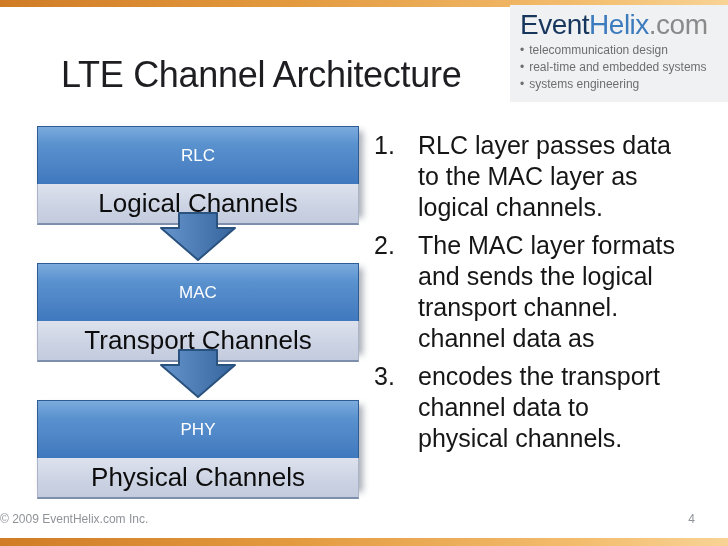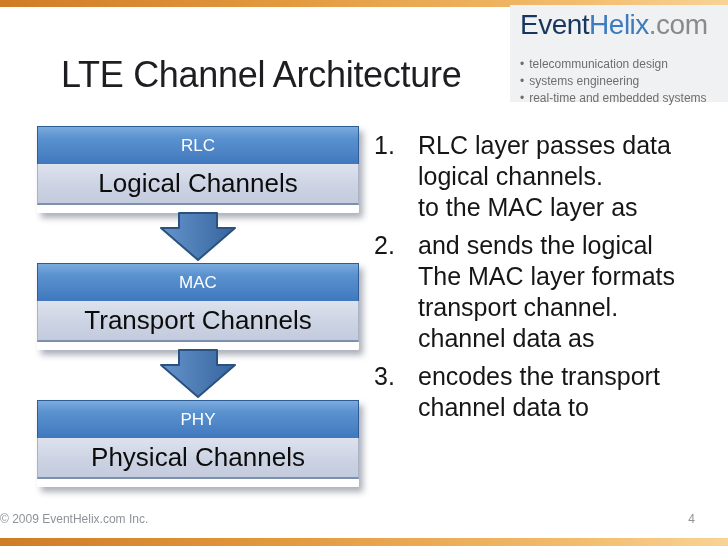--- a/index.html
+++ b/index.html
@@ -29,21 +29,21 @@
     box-sizing: border-box;
     padding: 3px 8px 0 10px;
   }
   .wordmark {
     font-size: 28px; letter-spacing: -0.5px; white-space: nowrap;
     line-height: 34px;
   }
   .wm-event { color: #17365d; }
   .wm-helix { color: #3c7bbe; }
   .wm-com   { color: #8a8a8a; }
-  .taglines { margin-top: 14px; }
+  .taglines { margin-top: 0; }
   .tagline-row {
     font-size: 12px; color: #6e6e6e; line-height: 17px; white-space: nowrap;
   }
   .tagline-bullet { margin-right: 5px; }
 
   
   .slide-title {
     position: absolute; left: 58px; top: 52px; margin: 3px;
     font-size: 36px; font-weight: 400; color: #1d1d22;
     letter-spacing: -0.3px; line-height: 1.1; white-space: nowrap;
@@ -52,21 +52,21 @@
   
   .layer {
     position: absolute; left: 37px; width: 322px; height: 87px;
     box-shadow: 4px 5px 6px rgba(70, 80, 100, 0.45);
     border-radius: 1px;
   }
   .layer-rlc { top: 126px; }
   .layer-mac { top: 263px; }
   .layer-phy { top: 400px; }
   .layer-header {
-    height: 38px; box-sizing: border-box;
+    height: 58px; box-sizing: border-box;
     display: flex; align-items: center; justify-content: center;
     background: linear-gradient(180deg, #7cabdd 0%, #5a92cf 30%, #4078be 100%);
     border: 1px solid #2e5c95; border-bottom: none;
     color: #ffffff; font-size: 17px;
   }
   .layer-body {
     height: 41px; box-sizing: border-box;
     display: flex; align-items: center; justify-content: center;
     background: linear-gradient(180deg, #dde2ed 0%, #ccd3e3 55%, #c3cbde 100%);
     border: 1px solid #a9b4c9; border-top: none;
@@ -107,24 +107,24 @@
 
   <div class="logo-panel">
     <div class="wordmark">
       <span class="wm-event">Event</span><span class="wm-helix">Helix</span><span class="wm-com">.com</span>
     </div>
     <div class="taglines">
       <div class="tagline-row">
         <span class="tagline-bullet">•</span><span>telecommunication design</span>
       </div>
       <div class="tagline-row">
-        <span class="tagline-bullet">•</span><span>systems engineering</span>
+        <span class="tagline-bullet">•</span><span>real-time and embedded systems</span>
       </div>
       <div class="tagline-row">
-        <span class="tagline-bullet">•</span><span>real-time and embedded systems</span>
+        <span class="tagline-bullet">•</span><span>systems engineering</span>
       </div>
     </div>
   </div>
 
   <h1 class="slide-title">LTE Channel Architecture</h1>
 
   <div class="layer layer-rlc">
     <div class="layer-header">RLC</div>
     <div class="layer-body">Logical Channels</div>
   </div>
@@ -151,38 +151,39 @@
   <div class="layer layer-phy">
     <div class="layer-header">PHY</div>
     <div class="layer-body">Physical Channels</div>
   </div>
 
   <div class="exp-list">
     <div class="exp-item">
       <div class="exp-num">1.</div>
       <div class="exp-lines">
         <div>RLC layer passes data</div>
+        <div>to the MAC layer as</div>
         <div>logical channels.</div>
-        <div>to the MAC layer as</div>
       </div>
     </div>
     <div class="exp-item">
       <div class="exp-num">2.</div>
       <div class="exp-lines">
+        <div>The MAC layer formats</div>
         <div>and sends the logical</div>
-        <div>The MAC layer formats</div>
         <div>transport channel.</div>
         <div>channel data as</div>
       </div>
     </div>
     <div class="exp-item">
       <div class="exp-num">3.</div>
       <div class="exp-lines">
         <div>encodes the transport</div>
         <div>channel data to</div>
+        <div>physical channels.</div>
       </div>
     </div>
   </div>
 
   <div class="footer-copyright">© 2009 EventHelix.com Inc.</div>
   <div class="page-number">4</div>
 
   <div class="bar-bottom"></div>
 
 </div>

